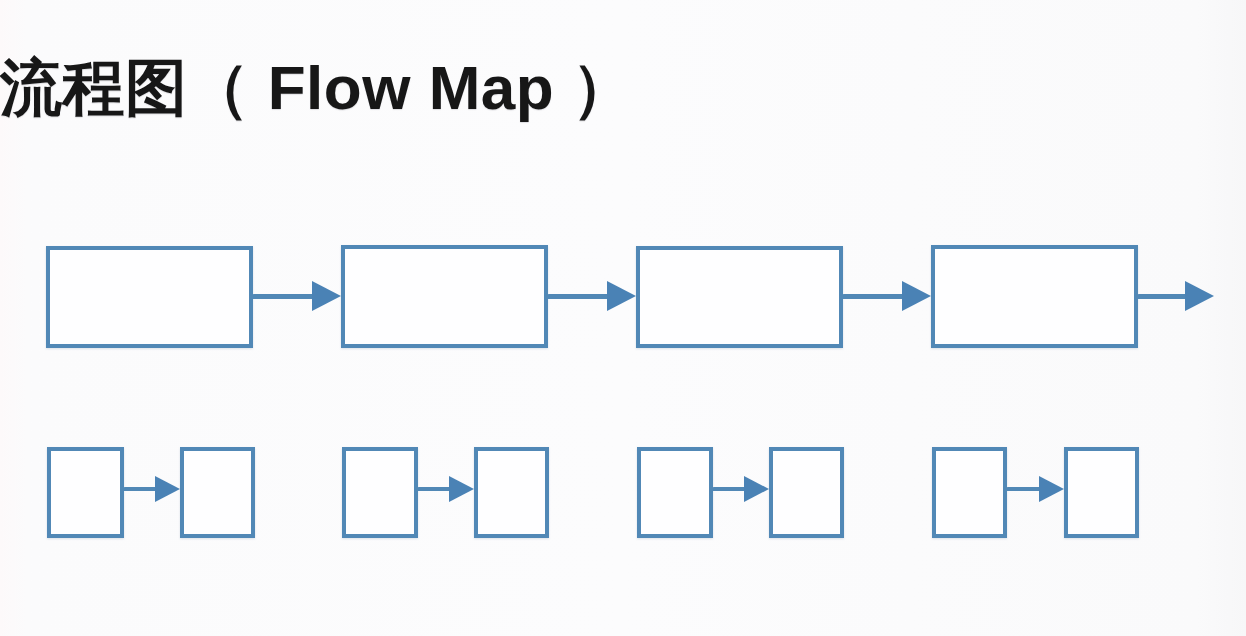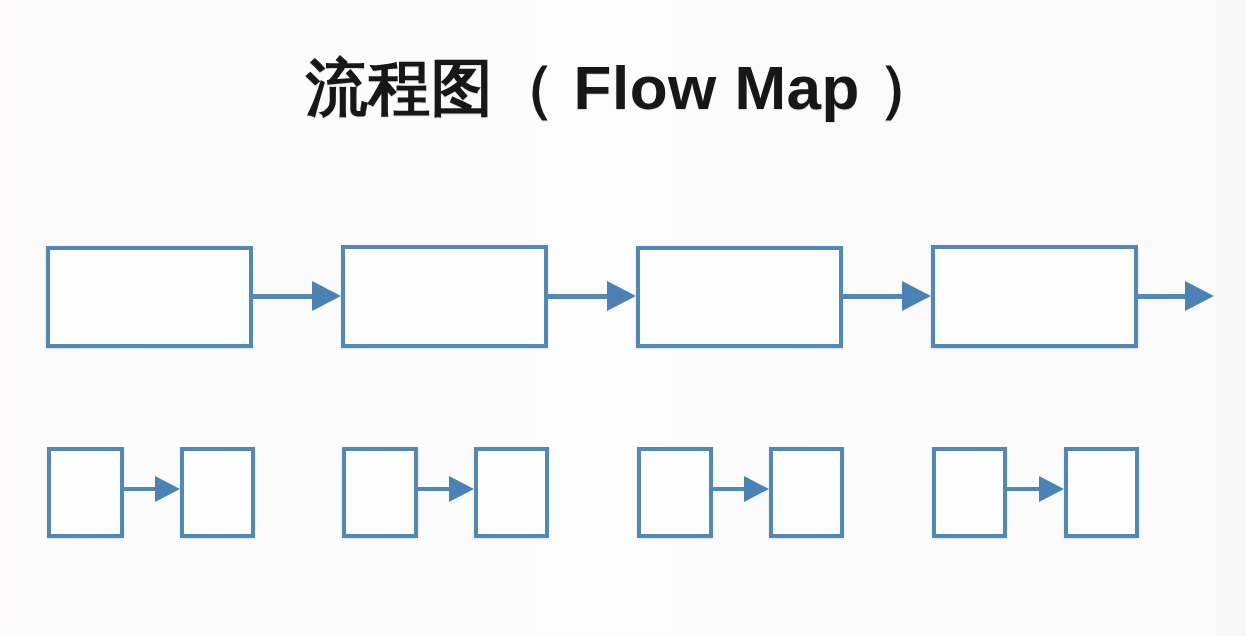--- a/index.html
+++ b/index.html
@@ -31,21 +31,21 @@
     position: absolute;
     inset: 0;
   }
 
   
   .title {
     position: absolute;
     left: 0;
     top: 48px;
     width: 1246px;
-    text-align: center;
+    text-align: left;
     font-size: 62px;
     line-height: 80px;
     font-weight: 700;
     color: #171717;
     letter-spacing: 0.5px;
     white-space: nowrap;
     text-shadow: 0 1px 1px rgba(120,120,130,0.22);
   }
 
   

